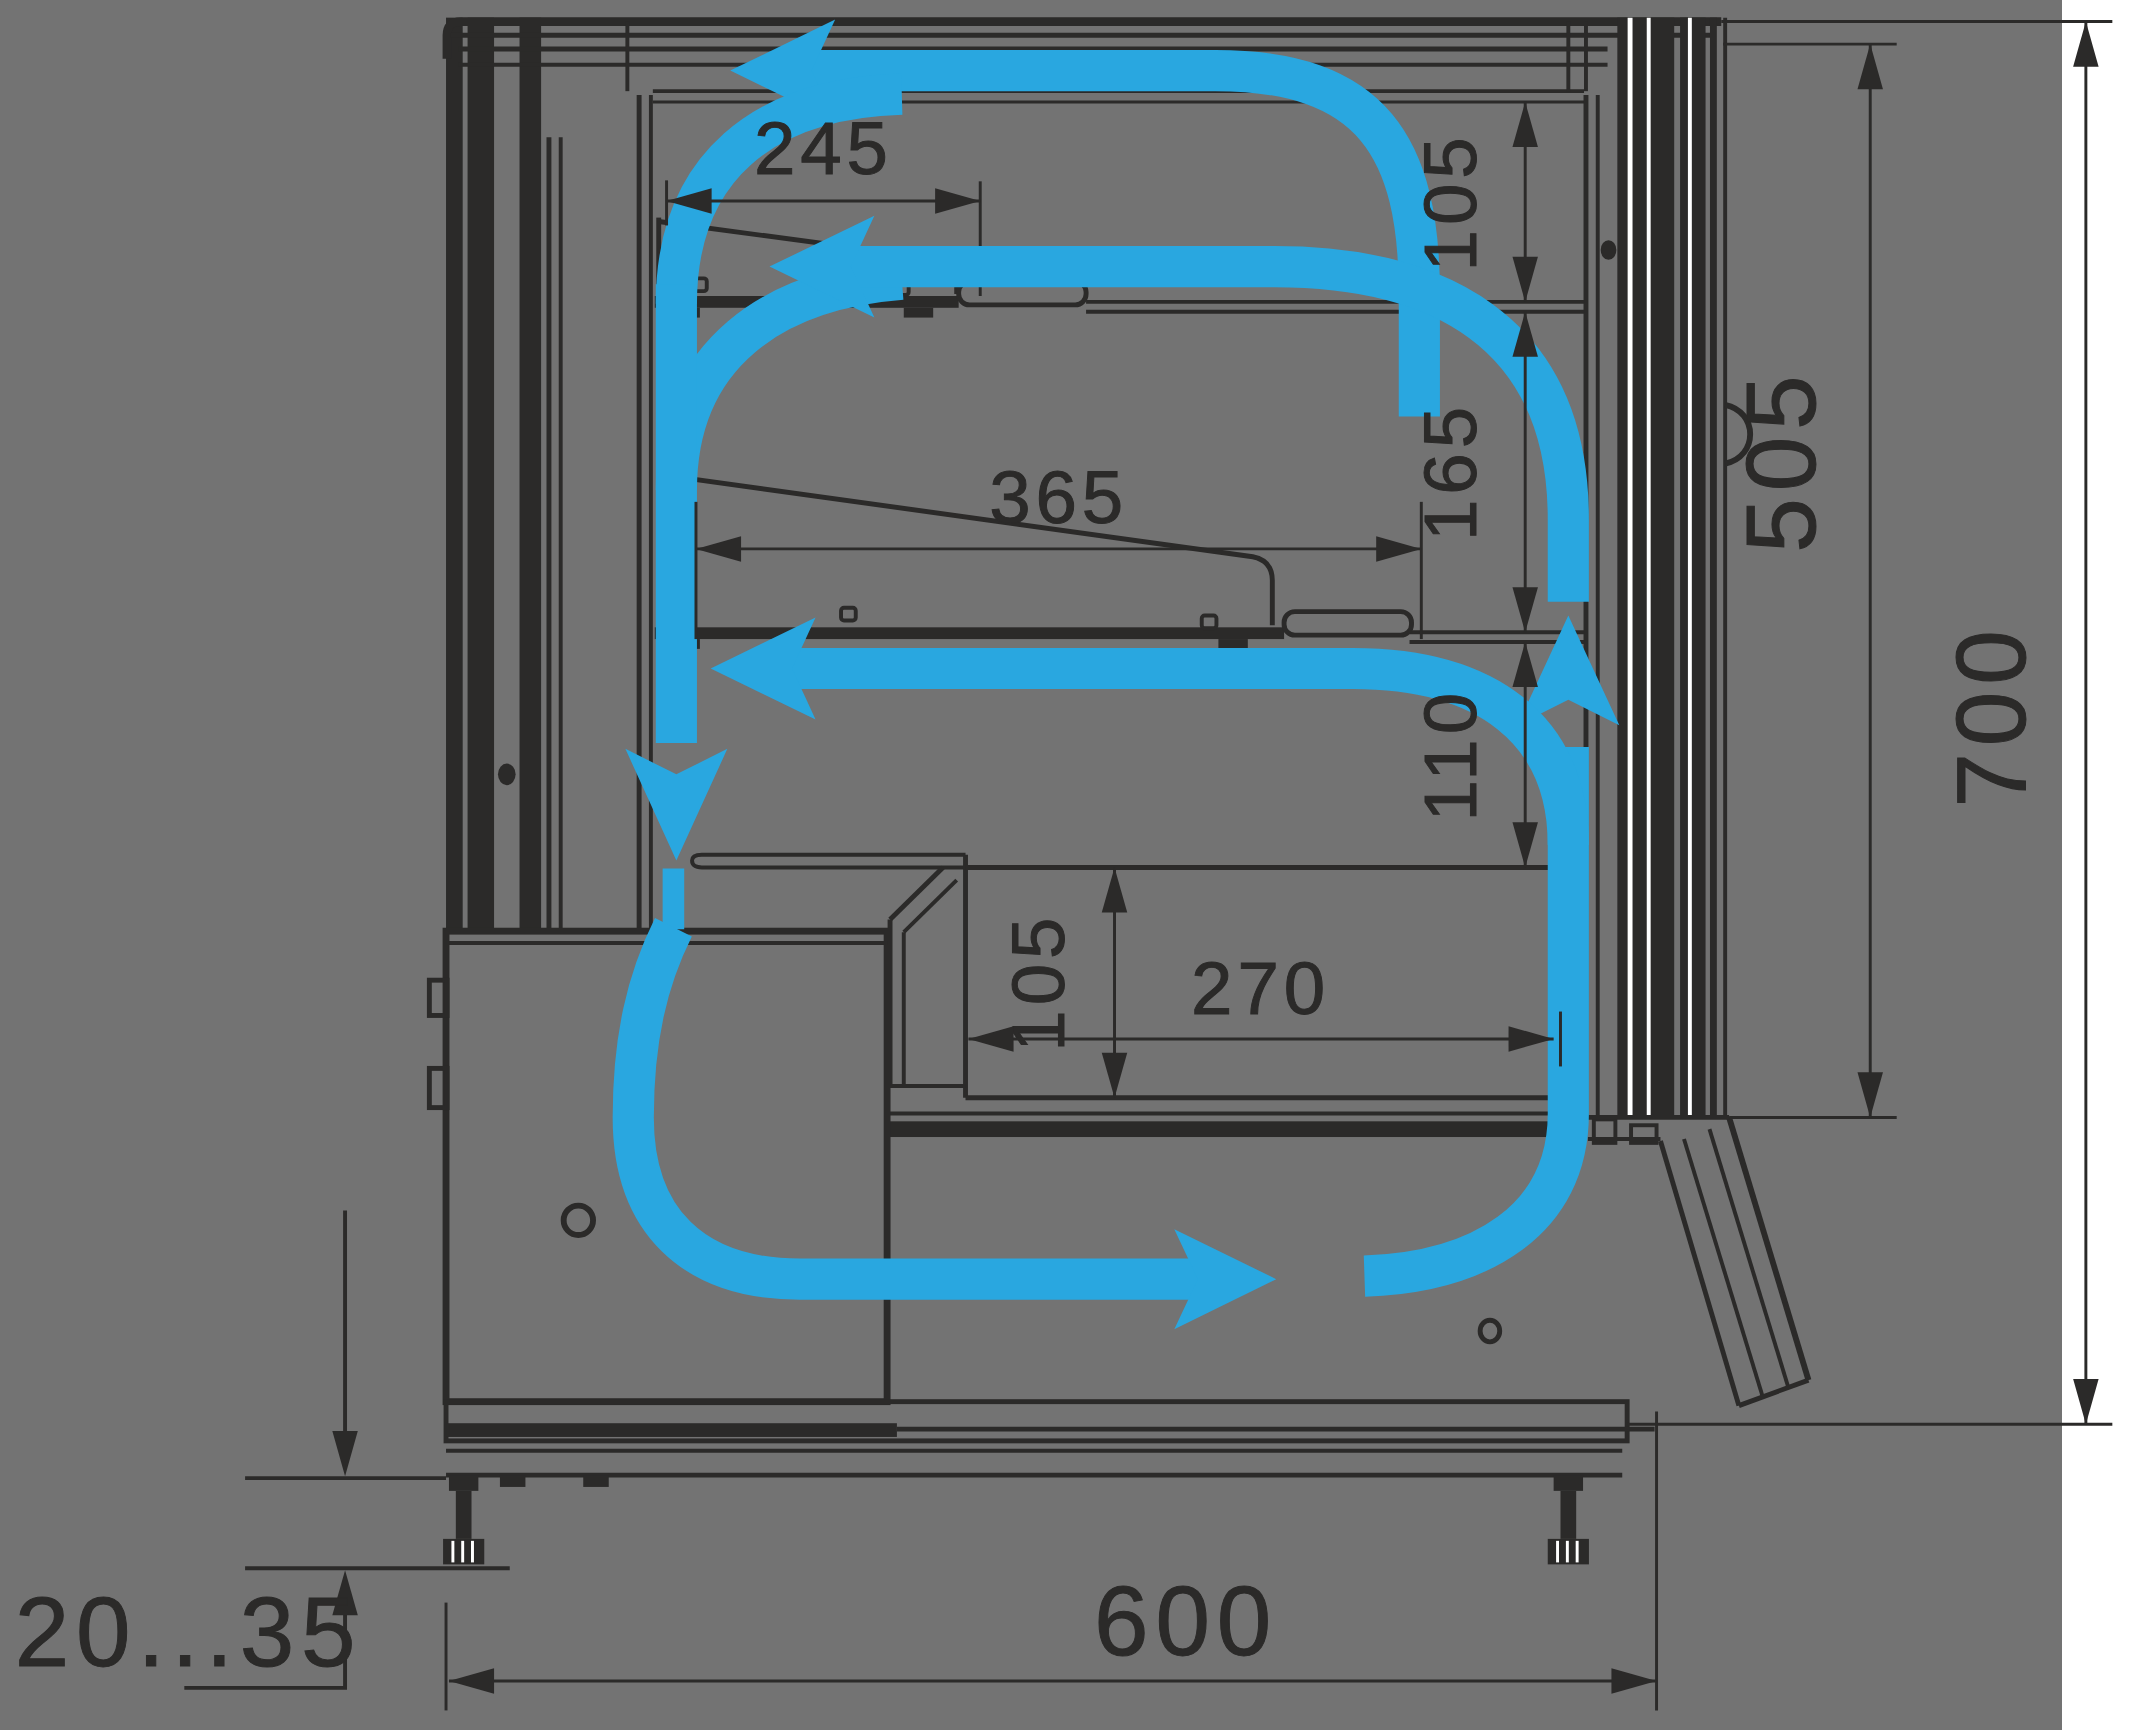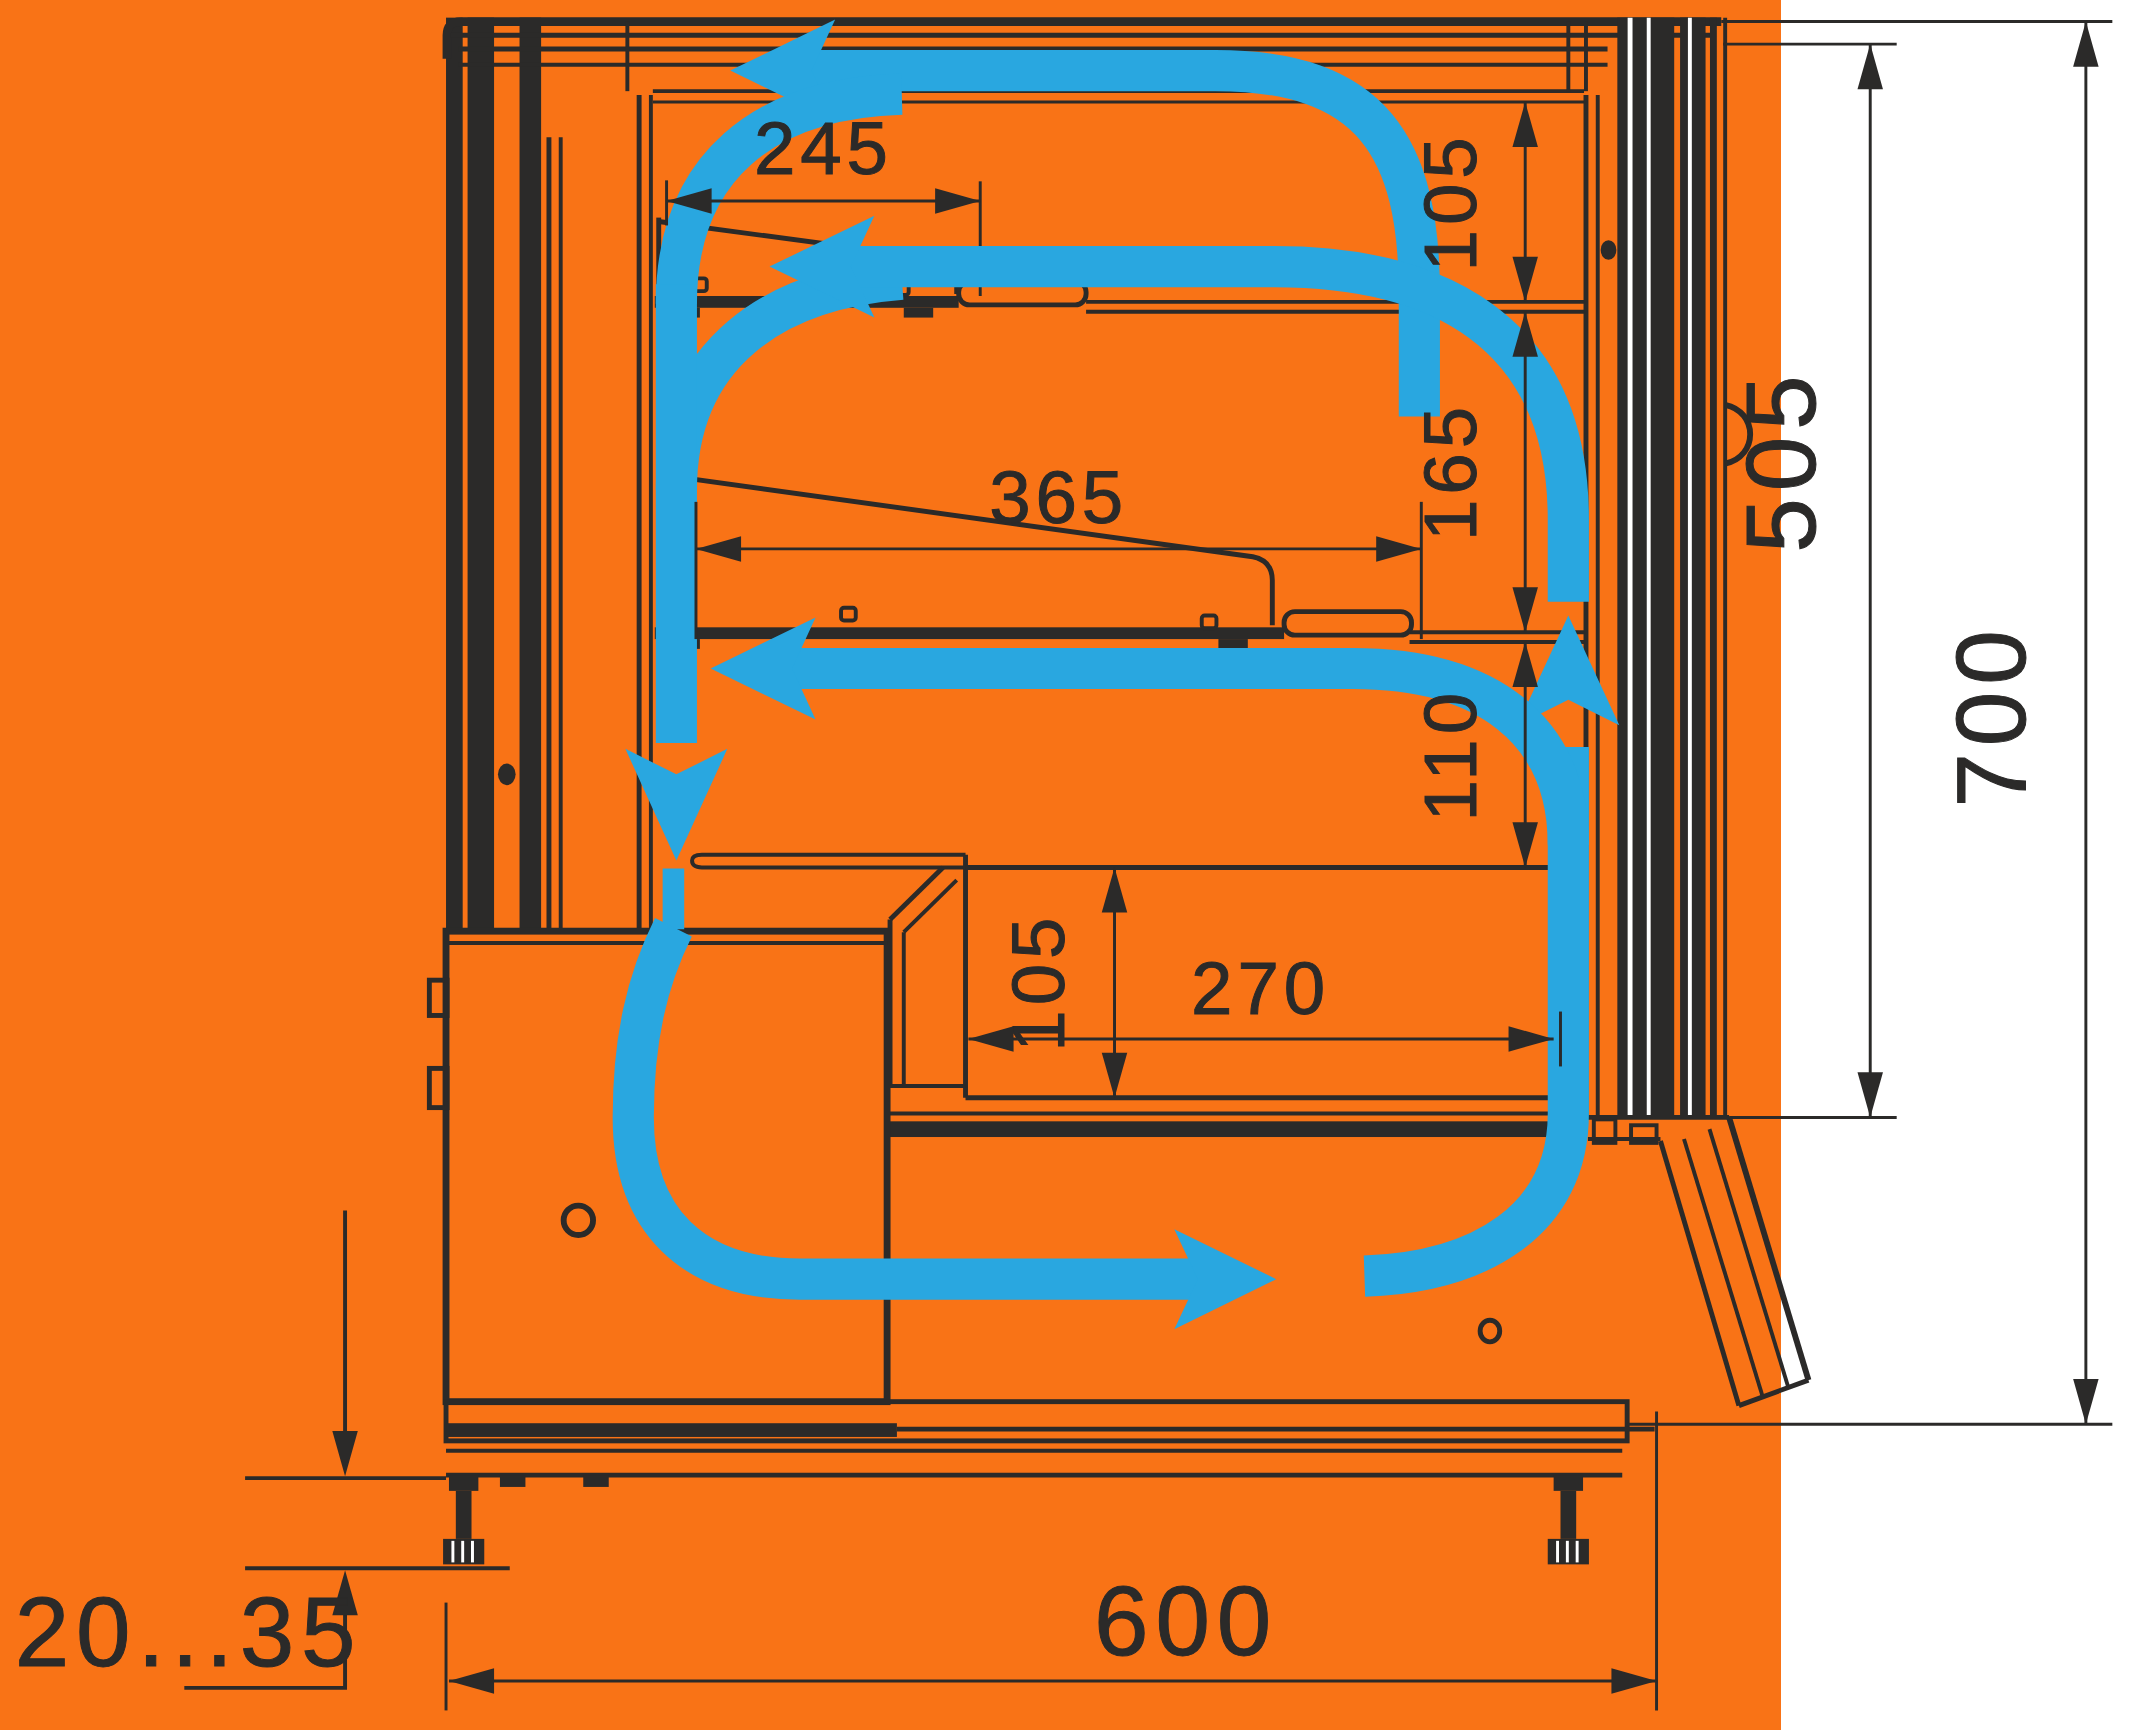--- a/index.html
+++ b/index.html
@@ -1,16 +1,16 @@
 <!DOCTYPE html>
 <html><head>
 <meta charset="utf-8">
 <style>
   html,body{margin:0;padding:0;background:#ffffff;}
-  .stage{width:1781px;height:1731px;position:relative;background:#f97316;}
+  .stage{width:2062px;height:1731px;position:relative;background:#737373;}
   svg{display:block;}
   .dim-num{
     font-family:"Liberation Sans","DejaVu Sans",sans-serif;
     fill:#2b2a29;
     letter-spacing:5px;
   }
   .dim-num.small{font-size:76px;}
   .dim-num.big{font-size:100px;letter-spacing:7px;}
 </style>
 </head>

